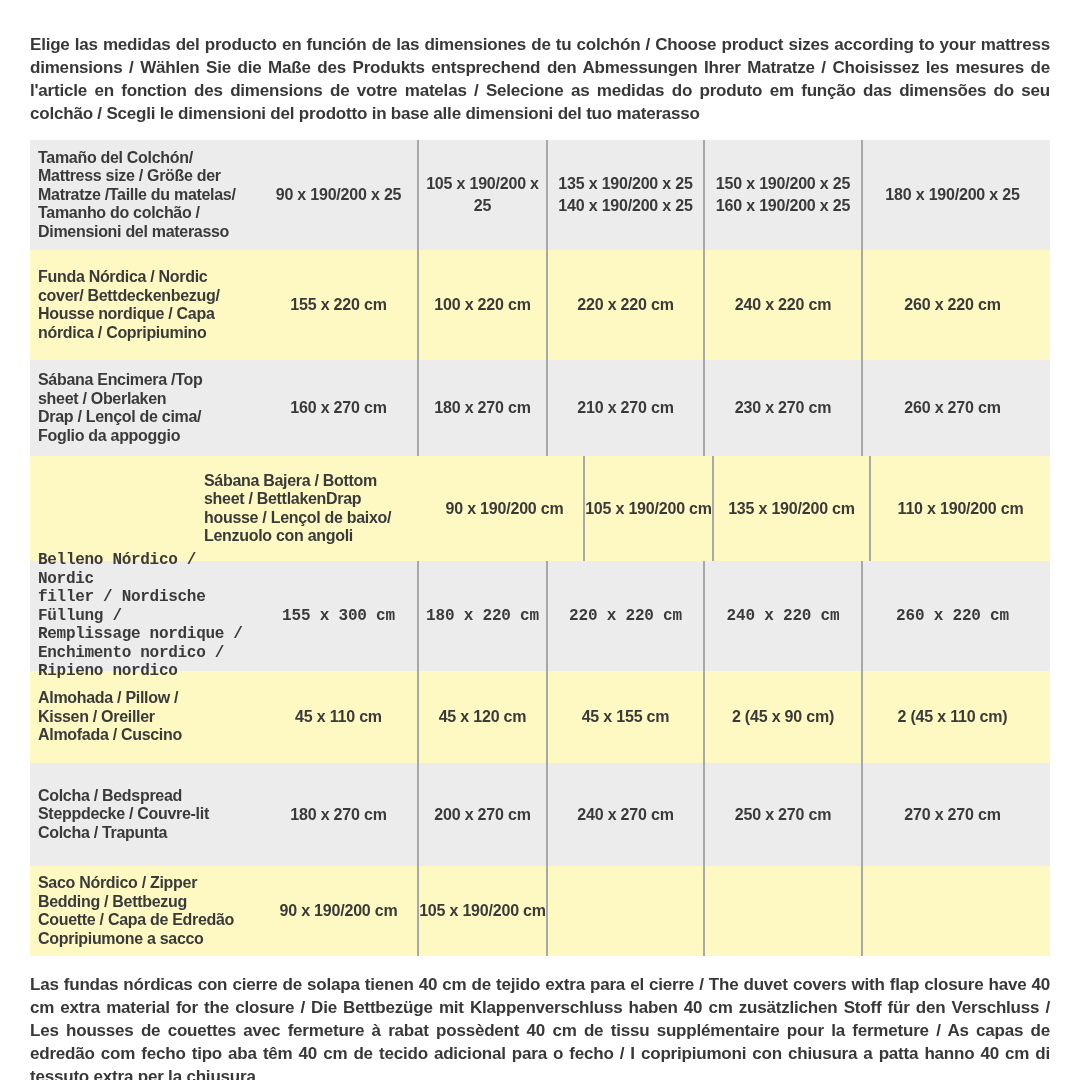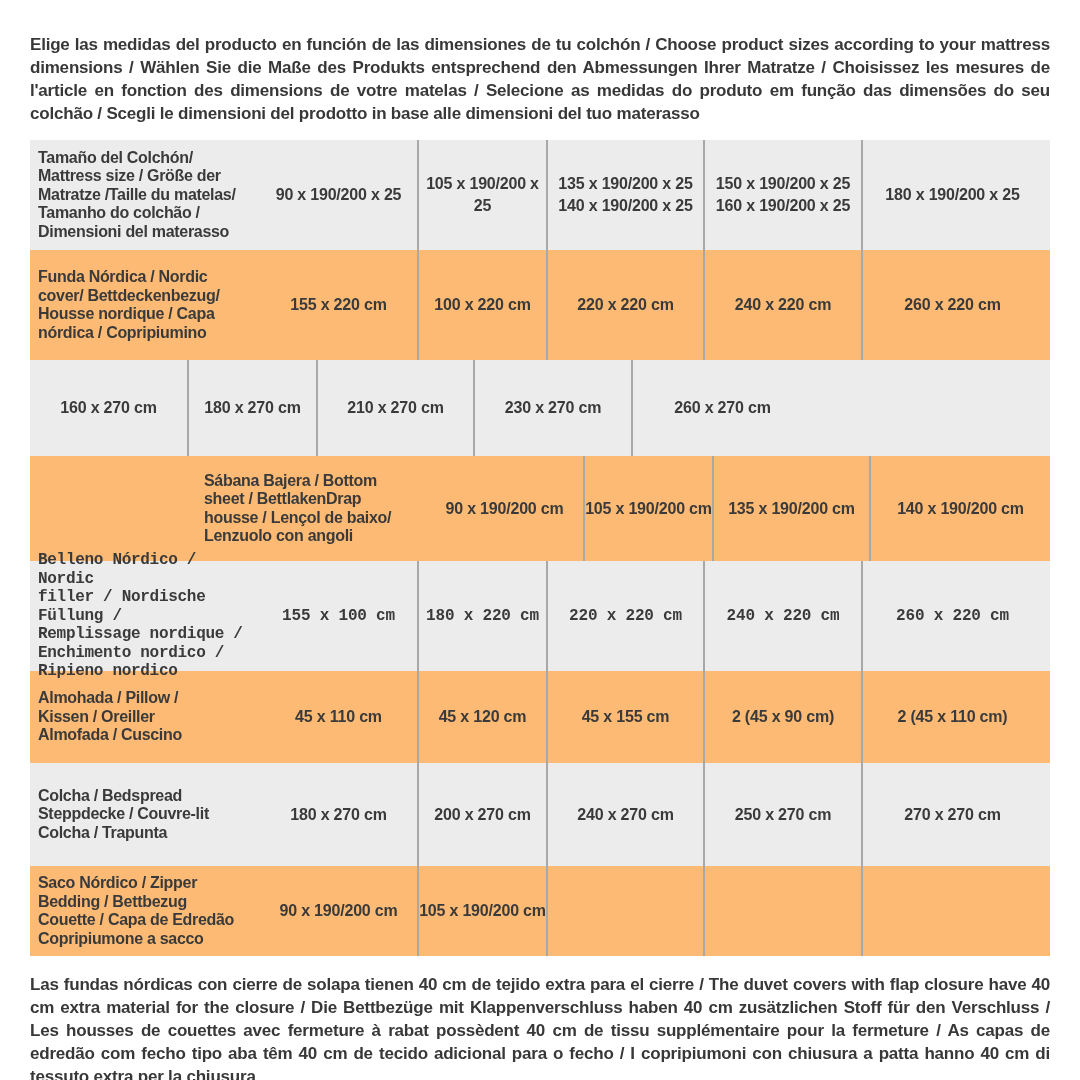--- a/index.html
+++ b/index.html
@@ -9,21 +9,21 @@
     -webkit-font-smoothing:antialiased;
   }
   .page{box-sizing:border-box;width:1080px;height:1080px;padding:33px 30px 0 30px;}
   .para{
     color:#383838;font-weight:700;font-size:17px;line-height:23px;
     letter-spacing:-0.2px;text-align:justify;
   }
   .size-table{margin-top:15px;width:1020px;}
   .row{display:flex;width:1020px;box-sizing:border-box;}
   .row.gray{background:#ececec;}
-  .row.white{background:#fdba74;}
+  .row.white{background:#fef9c3;}
   .r0{height:110px;}
   .r1{height:110px;}
   .r2{height:96px;}
   .r3{height:105px;justify-content:flex-end;}
   .r4{height:110px;font-family:Liberation Mono, monospace;}
   .r5{height:92px;}
   .r6{height:103px;}
   .r7{height:90px;}
   .cell{
     box-sizing:border-box;display:flex;align-items:center;
@@ -77,45 +77,49 @@
 Housse nordique / Capa
 nórdica / Copripiumino</div>
       <div class="cell val c1">155 x 220 cm</div>
       <div class="cell val c2 bl">100 x 220 cm</div>
       <div class="cell val c3 bl">220 x 220 cm</div>
       <div class="cell val c4 bl">240 x 220 cm</div>
       <div class="cell val c5 bl">260 x 220 cm</div>
     </div>
 
     <div class="row r2 gray">
+      <div class="cell label">Sábana Encimera /Top
+sheet / Oberlaken
+Drap / Lençol de cima/
+Foglio da appoggio</div>
       <div class="cell val c1">160 x 270 cm</div>
       <div class="cell val c2 bl">180 x 270 cm</div>
       <div class="cell val c3 bl">210 x 270 cm</div>
       <div class="cell val c4 bl">230 x 270 cm</div>
       <div class="cell val c5 bl">260 x 270 cm</div>
     </div>
 
     <div class="row r3 white">
       <div class="cell label">Sábana Bajera / Bottom
 sheet / BettlakenDrap
 housse / Lençol de baixo/
 Lenzuolo con angoli</div>
       <div class="cell val c1">90 x 190/200 cm</div>
       <div class="cell val c2 bl">105 x 190/200 cm</div>
       <div class="cell val c3 bl">135 x 190/200 cm</div>
-      <div class="cell val c5 bl">140 x 190/200 cm</div>
+      <div class="cell val c5 bl">110 x 190/200 cm</div>
     </div>
 
     <div class="row r4 gray">
       <div class="cell label">Belleno Nórdico / Nordic
 filler / Nordische Füllung /
 Remplissage nordique /
 Enchimento nordico /
 Ripieno nordico</div>
-      <div class="cell val c1">155 x 100 cm</div>
+      <div class="cell val c1">155 x 300 cm</div>
       <div class="cell val c2 bl">180 x 220 cm</div>
       <div class="cell val c3 bl">220 x 220 cm</div>
       <div class="cell val c4 bl">240 x 220 cm</div>
       <div class="cell val c5 bl">260 x 220 cm</div>
     </div>
 
     <div class="row r5 white">
       <div class="cell label">Almohada  / Pillow /
 Kissen / Oreiller
 Almofada / Cuscino</div>

